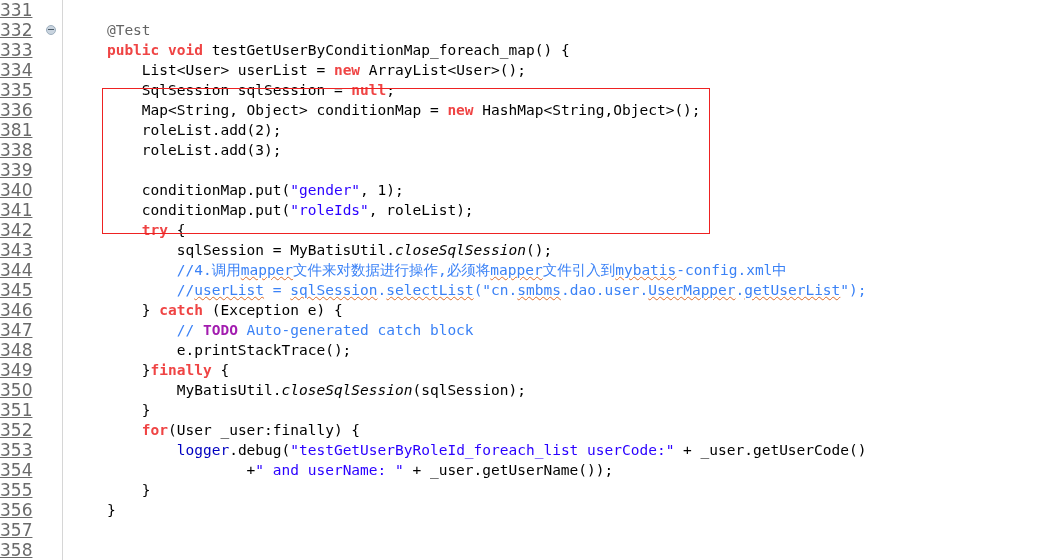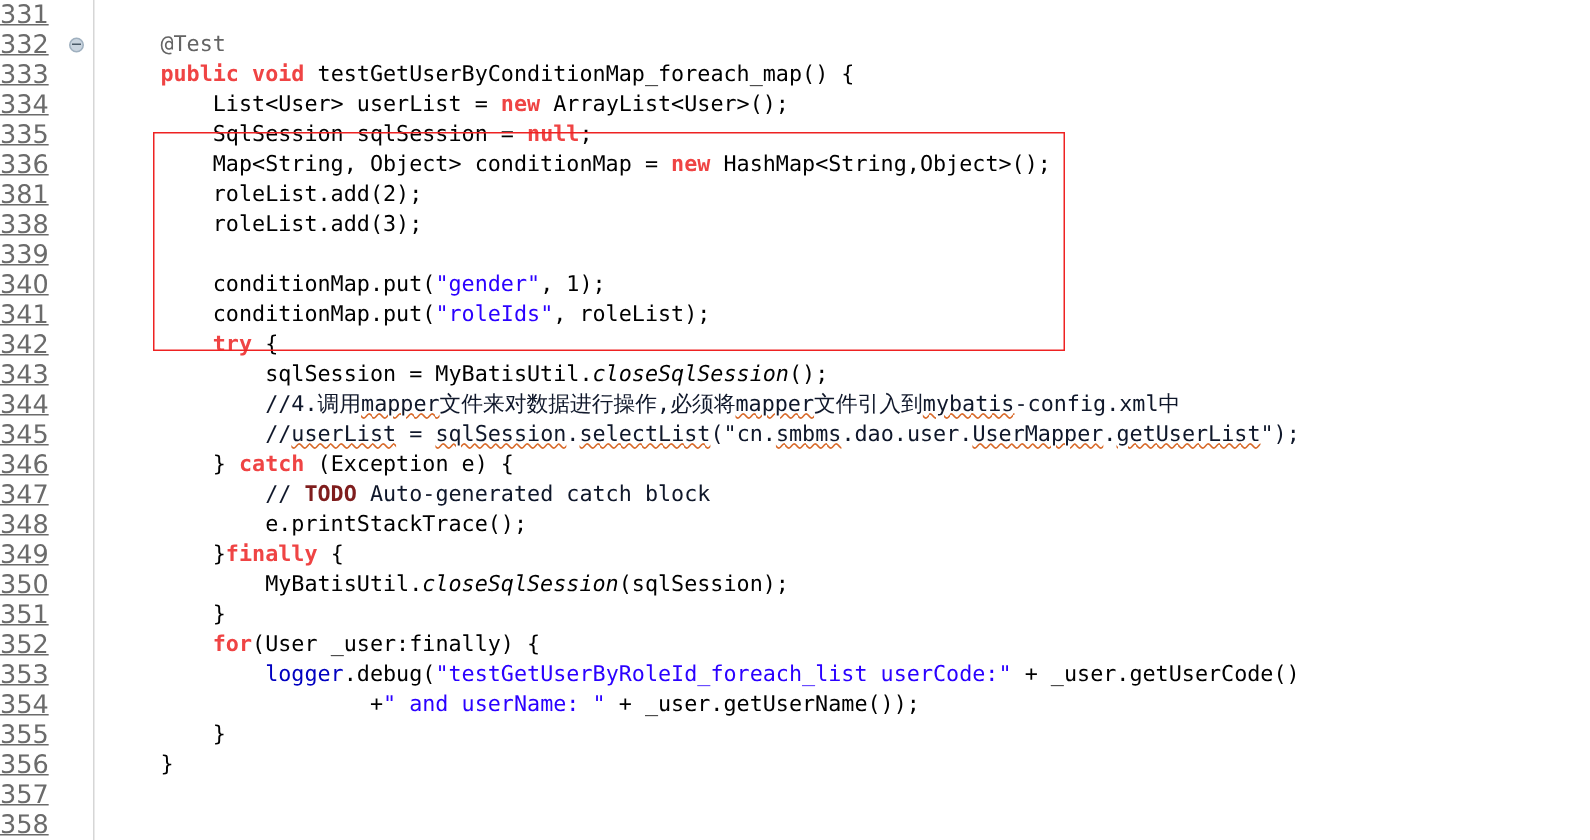--- a/index.html
+++ b/index.html
@@ -77,22 +77,22 @@
     font-size: 14.5px;
     white-space: pre;
     color: #000000;
     font-family: "DejaVu Sans Mono", "Liberation Mono", monospace;
     padding-left: 9px;
   }
 
   
   .kw   { color: #ef4444; font-weight: bold; }
   .str  { color: #2a00ff; }
-  .cmt  { color: #0f172a; }
-  .todo { color: #7f1d1d; font-weight: bold; }
+  .cmt  { color: #3b82f6; }
+  .todo { color: #a21caf; font-weight: bold; }
   .ann  { color: #646464; }
   .stat { font-style: italic; }
   .fld  { color: #0000c0; }
   .pln  { color: #000000; }
   .sq   {
     text-decoration: underline;
     text-decoration-style: wavy;
     text-decoration-color: #d86a2a;
     text-decoration-thickness: 1px;
   }

